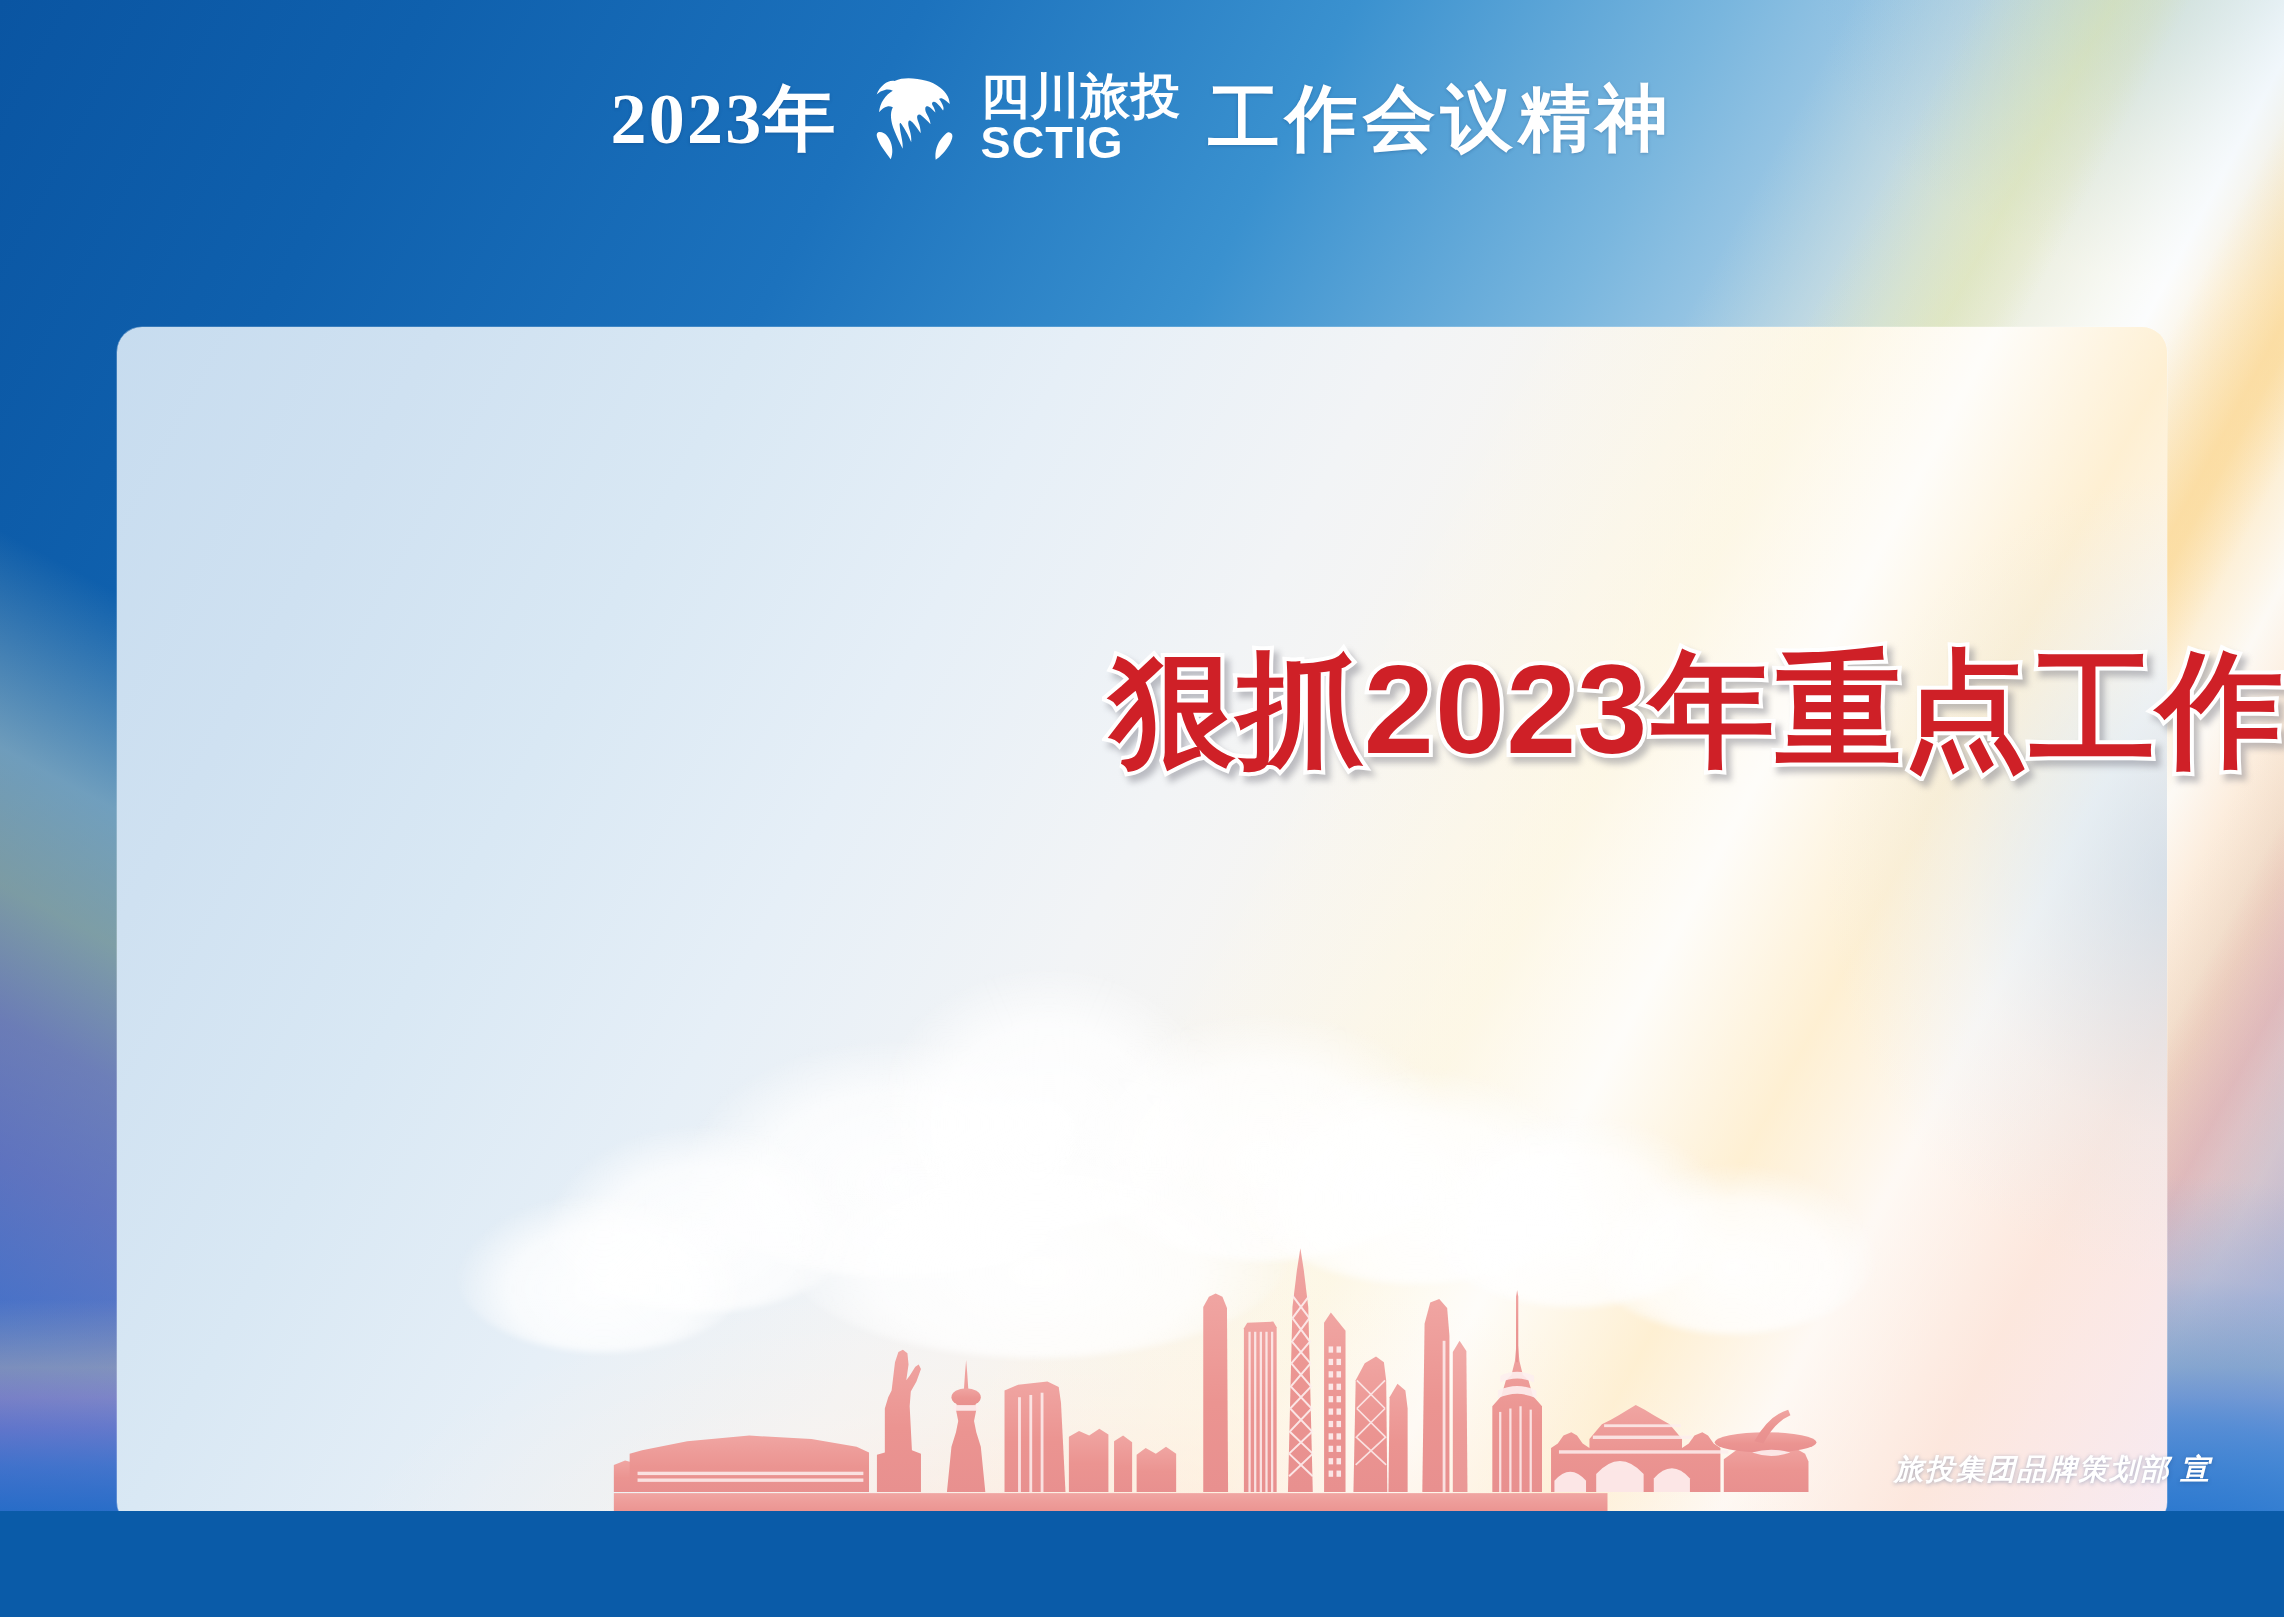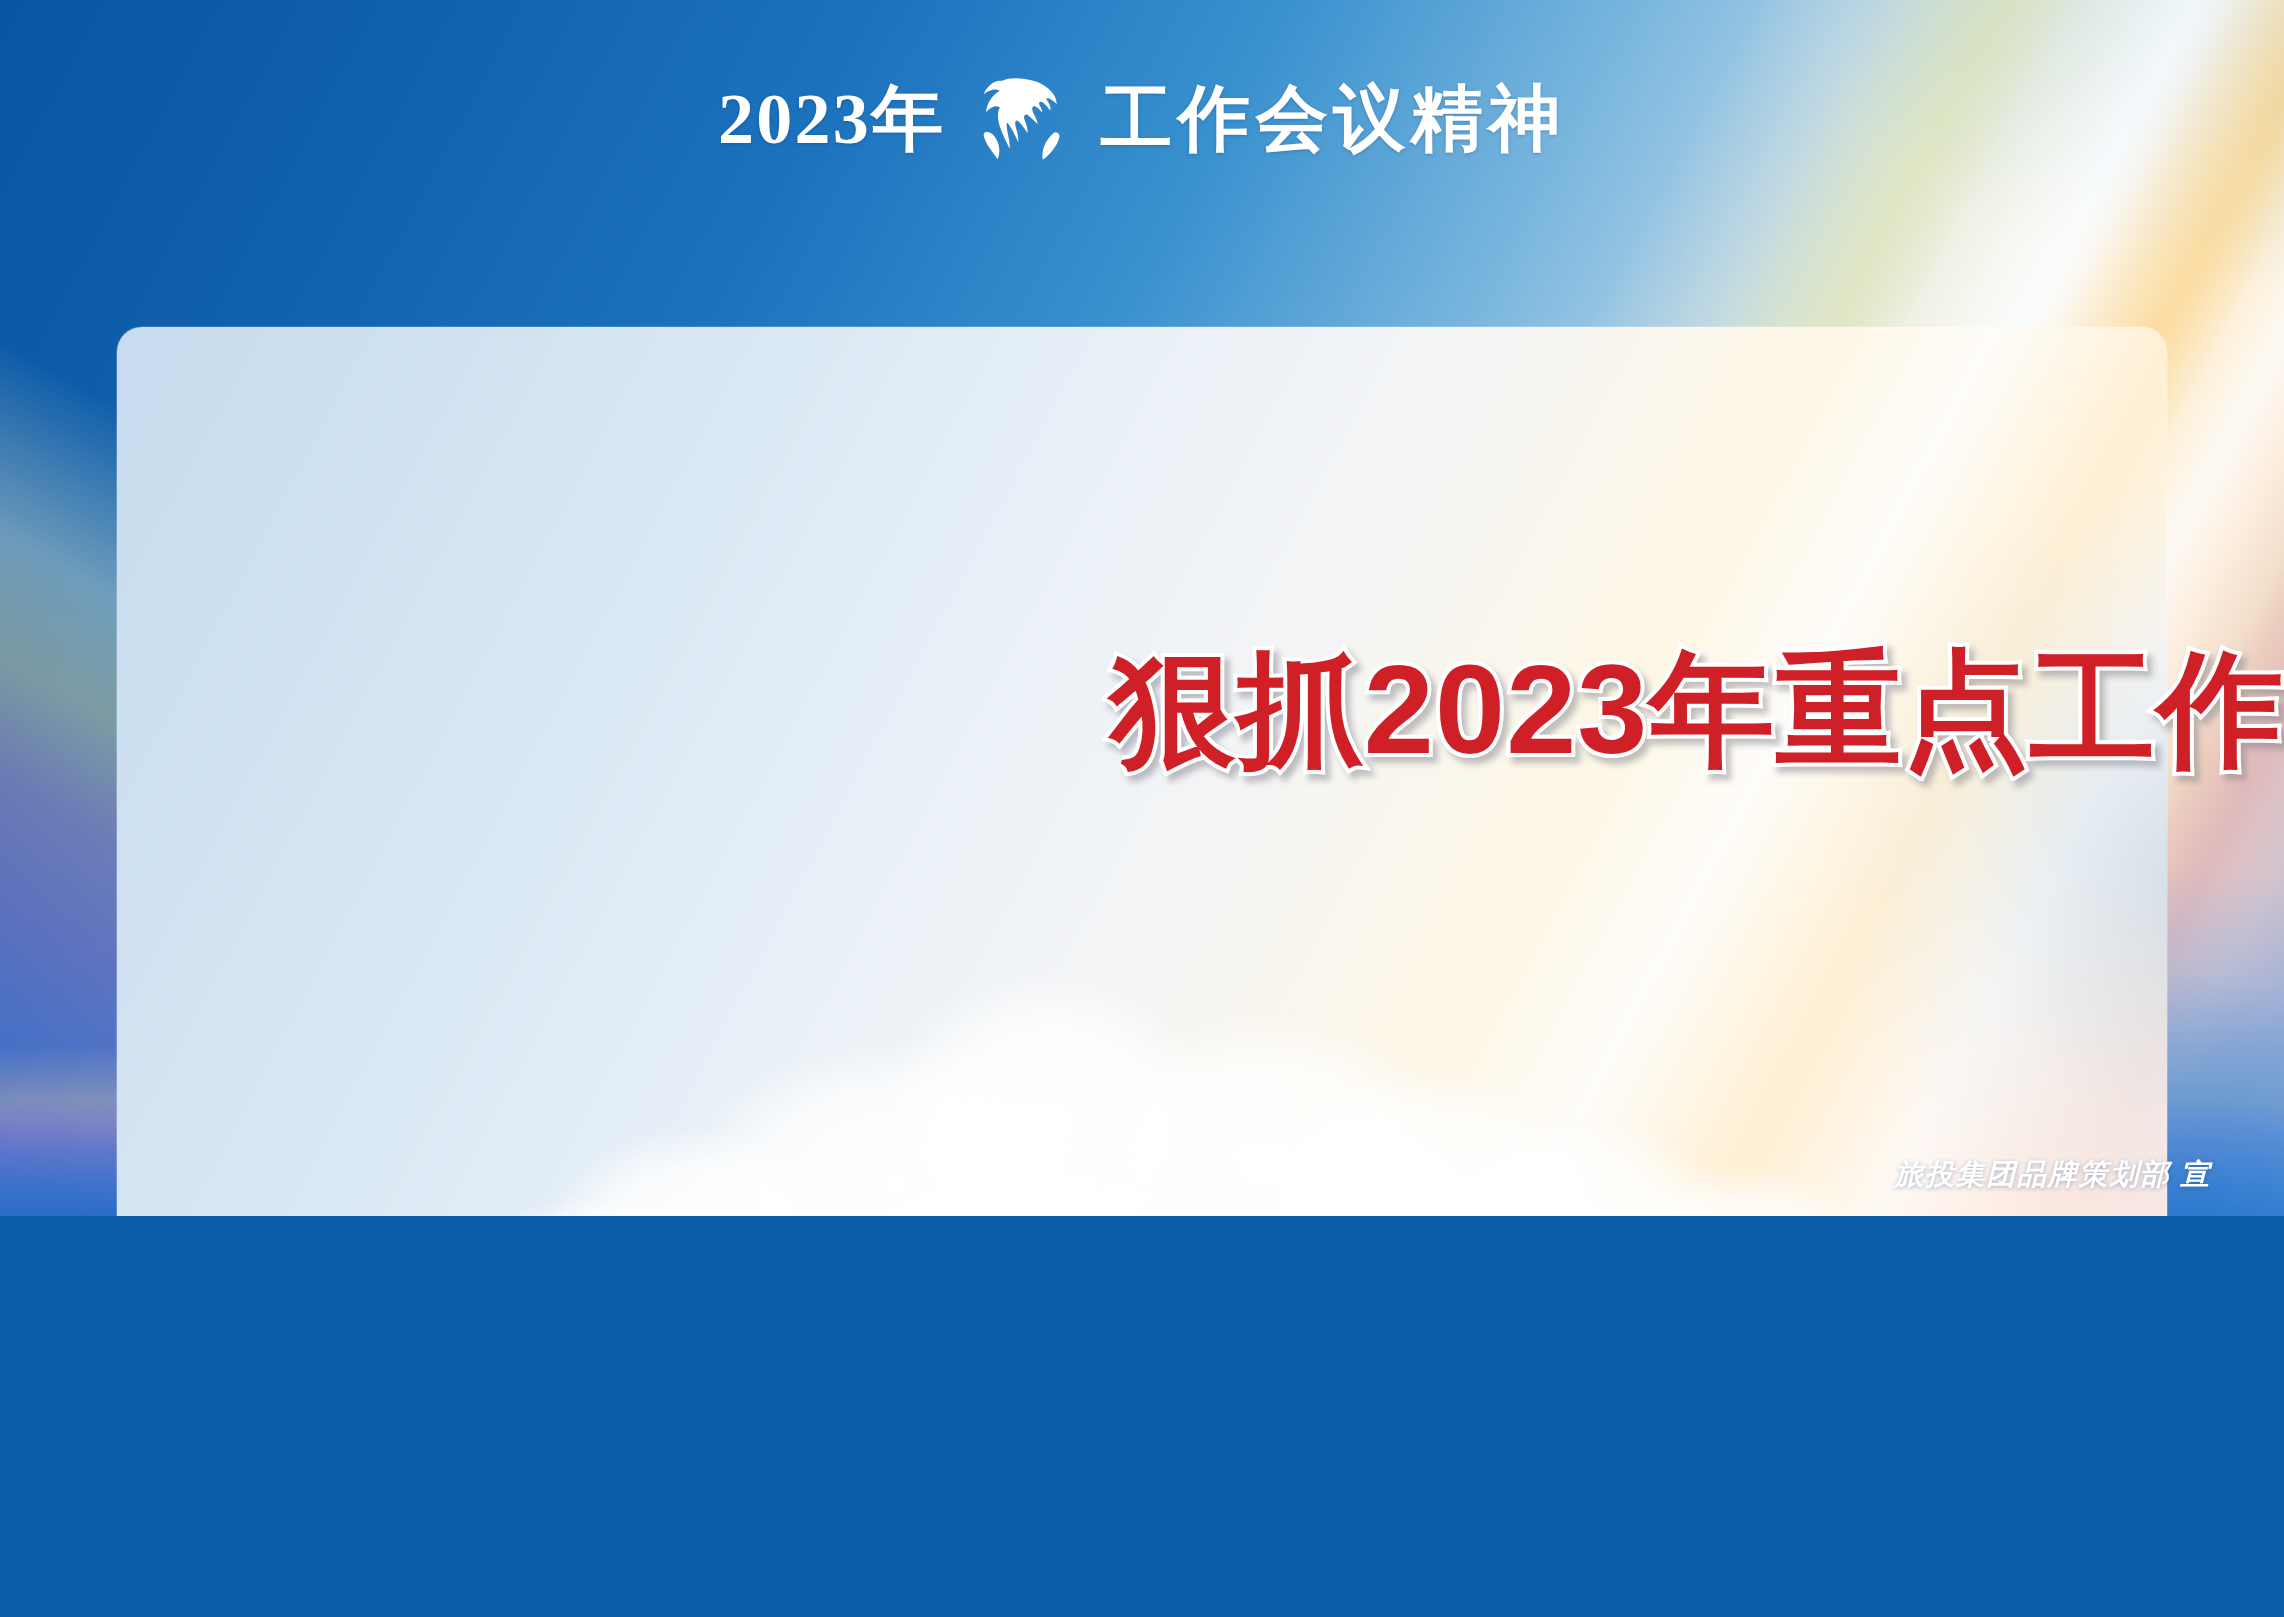--- a/index.html
+++ b/index.html
@@ -1,20 +1,20 @@
 <!DOCTYPE html>
 <html style="font-size:9px"><head>
 <meta charset="utf-8">
 <style>
   html,body{margin:0;padding:0;background:#0a5ba8;}
   *{box-sizing:border-box;}
 
   .poster{
     position:relative;
-    width:2284px;height:1216px;
+    width:2284px;height:1511px;
     overflow:hidden;
     font-family:"Liberation Serif", serif;
     
     background:
       linear-gradient(118deg,
         #0a55a2 0%,
         #0f60ad 14%,
         #1c72bd 30%,
         #3a91cf 44%,
         #79b6de 56%,
@@ -284,20 +284,24 @@
           C168,254 172,232 182,212 C170,206 158,204 146,206 C126,210 108,224 92,244
           C94,214 104,186 120,162 C136,138 158,118 182,104 C166,96 148,94 130,98
           C110,102 92,112 76,128 C86,102 102,80 124,62 C144,46 168,36 193,40 Z"></path>
         <path fill="#ffffff" d="M84,376 C96,372 110,374 124,382 C138,390 150,404 160,422
           C170,440 176,462 178,486 C180,510 176,532 168,552
           C150,528 132,504 116,480 C100,456 88,432 80,410 C74,394 76,382 84,376 Z"></path>
         <path fill="#ffffff" d="M540,376 C554,374 566,380 570,392 C574,406 568,426 556,448
           C544,470 528,492 510,512 C492,532 476,546 462,554
           C458,528 460,502 468,476 C476,450 488,428 504,410 C518,394 530,382 540,376 Z"></path>
       </svg>
+      <div class="logo-words">
+        <div class="logo-cn">四川旅投</div>
+        <div class="logo-en">SCTIG</div>
+      </div>
     </div>
 
     <div class="header-suffix">工作会议精神</div>
   </div>
 
   <div class="card">
     <div class="card-inner">
       <div class="card-ray"></div>
       <div class="card-blue-right"></div>
       <div class="card-glow-bottom"></div>

